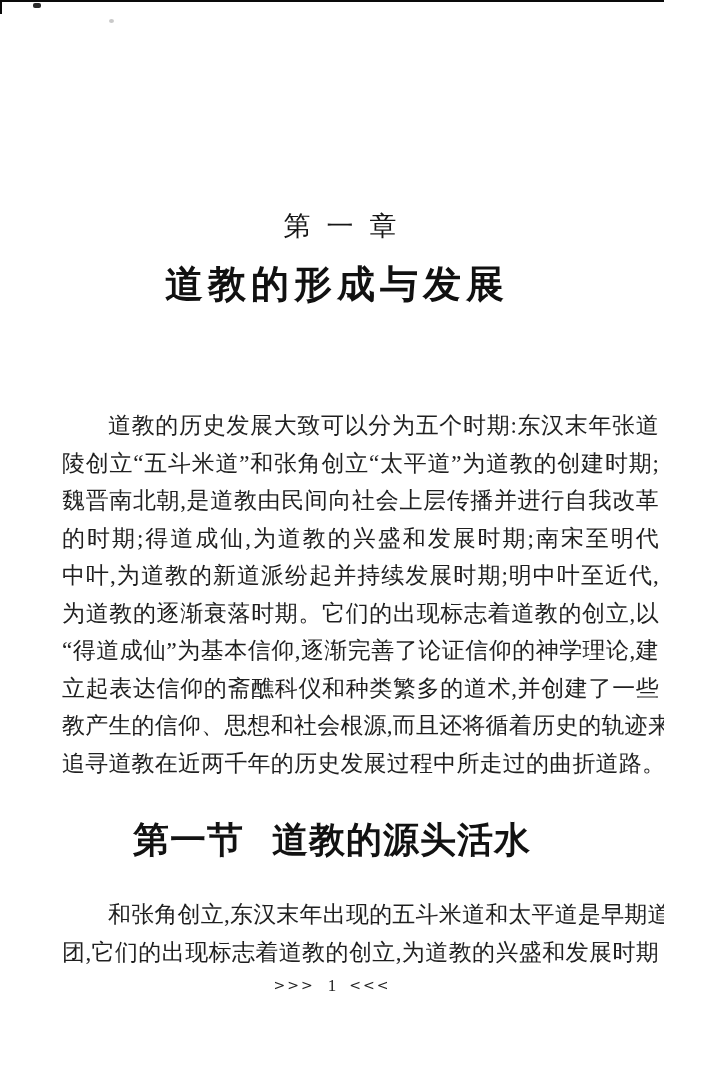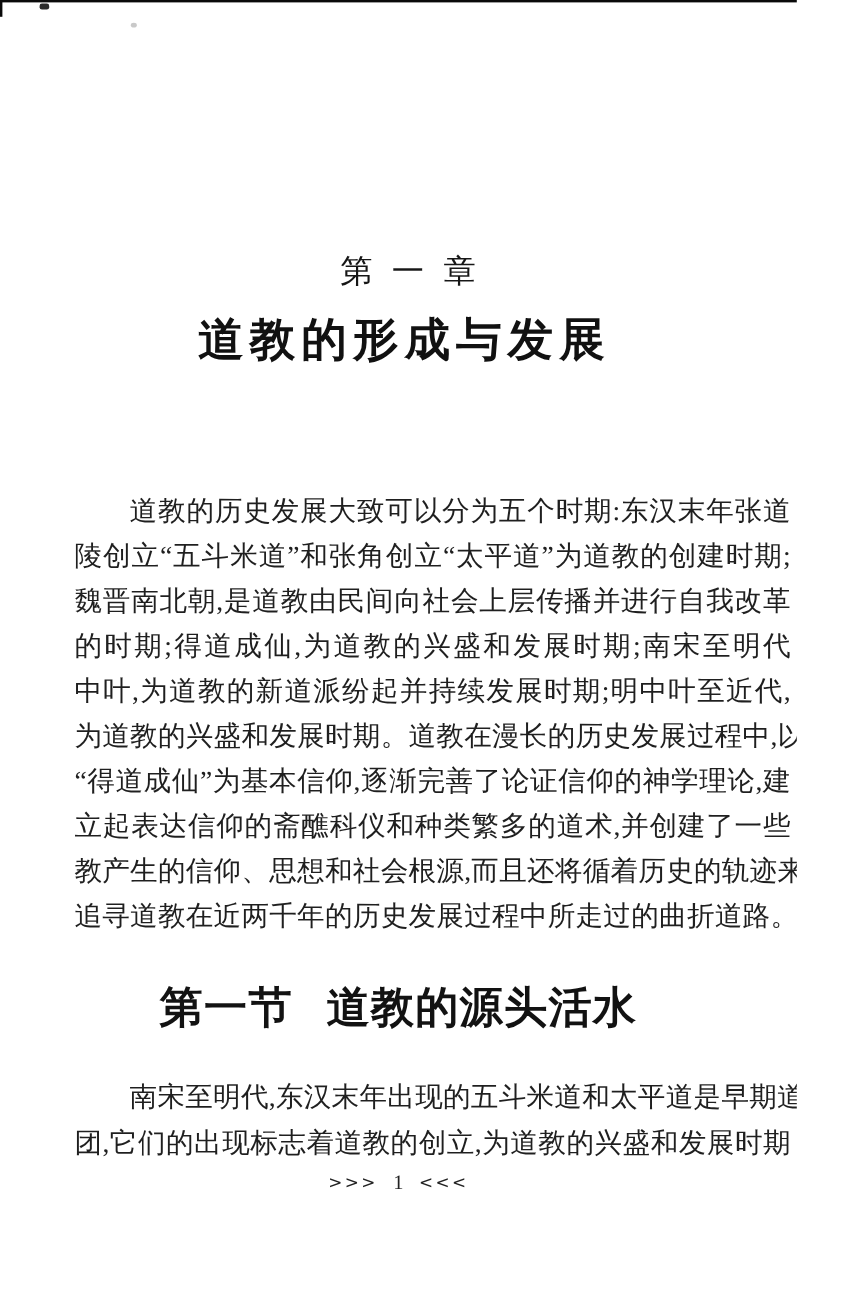--- a/index.html
+++ b/index.html
@@ -119,33 +119,33 @@
   <h2 class="chapter-label">第一章</h2>
 
   <h1 class="chapter-title">道教的形成与发展</h1>
 
   <div class="body-block para1">
     <p class="line indent">道教的历史发展大致可以分为五个时期:东汉末年张道</p>
     <p class="line">陵创立“五斗米道”和张角创立“太平道”为道教的创建时期;</p>
     <p class="line">魏晋南北朝,是道教由民间向社会上层传播并进行自我改革</p>
     <p class="line">的时期;得道成仙,为道教的兴盛和发展时期;南宋至明代</p>
     <p class="line">中叶,为道教的新道派纷起并持续发展时期;明中叶至近代,</p>
-    <p class="line">为道教的兴盛和发展时期。道教在漫长的历史发展过程中,以</p>
+    <p class="line">为道教的逐渐衰落时期。它们的出现标志着道教的创立,以</p>
     <p class="line">“得道成仙”为基本信仰,逐渐完善了论证信仰的神学理论,建</p>
     <p class="line">立起表达信仰的斋醮科仪和种类繁多的道术,并创建了一些</p>
     <p class="line">教产生的信仰、思想和社会根源,而且还将循着历史的轨迹来</p>
     <p class="line">追寻道教在近两千年的历史发展过程中所走过的曲折道路。</p>
   </div>
 
   <h3 class="section-heading">
     <span>第一节</span><span class="section-gap"></span><span>道教的源头活水</span>
   </h3>
 
   <div class="body-block para2">
-    <p class="line indent">南宋至明代,东汉末年出现的五斗米道和太平道是早期道</p>
+    <p class="line indent">和张角创立,东汉末年出现的五斗米道和太平道是早期道</p>
     <p class="line">团,它们的出现标志着道教的创立,为道教的兴盛和发展时期</p>
   </div>
 
   <footer class="page-footer">
     <span class="marks">&gt;&gt;&gt;</span><span class="pagenum">1</span><span class="marks">&lt;&lt;&lt;</span>
   </footer>
 
 </div>
 
 </body></html>

